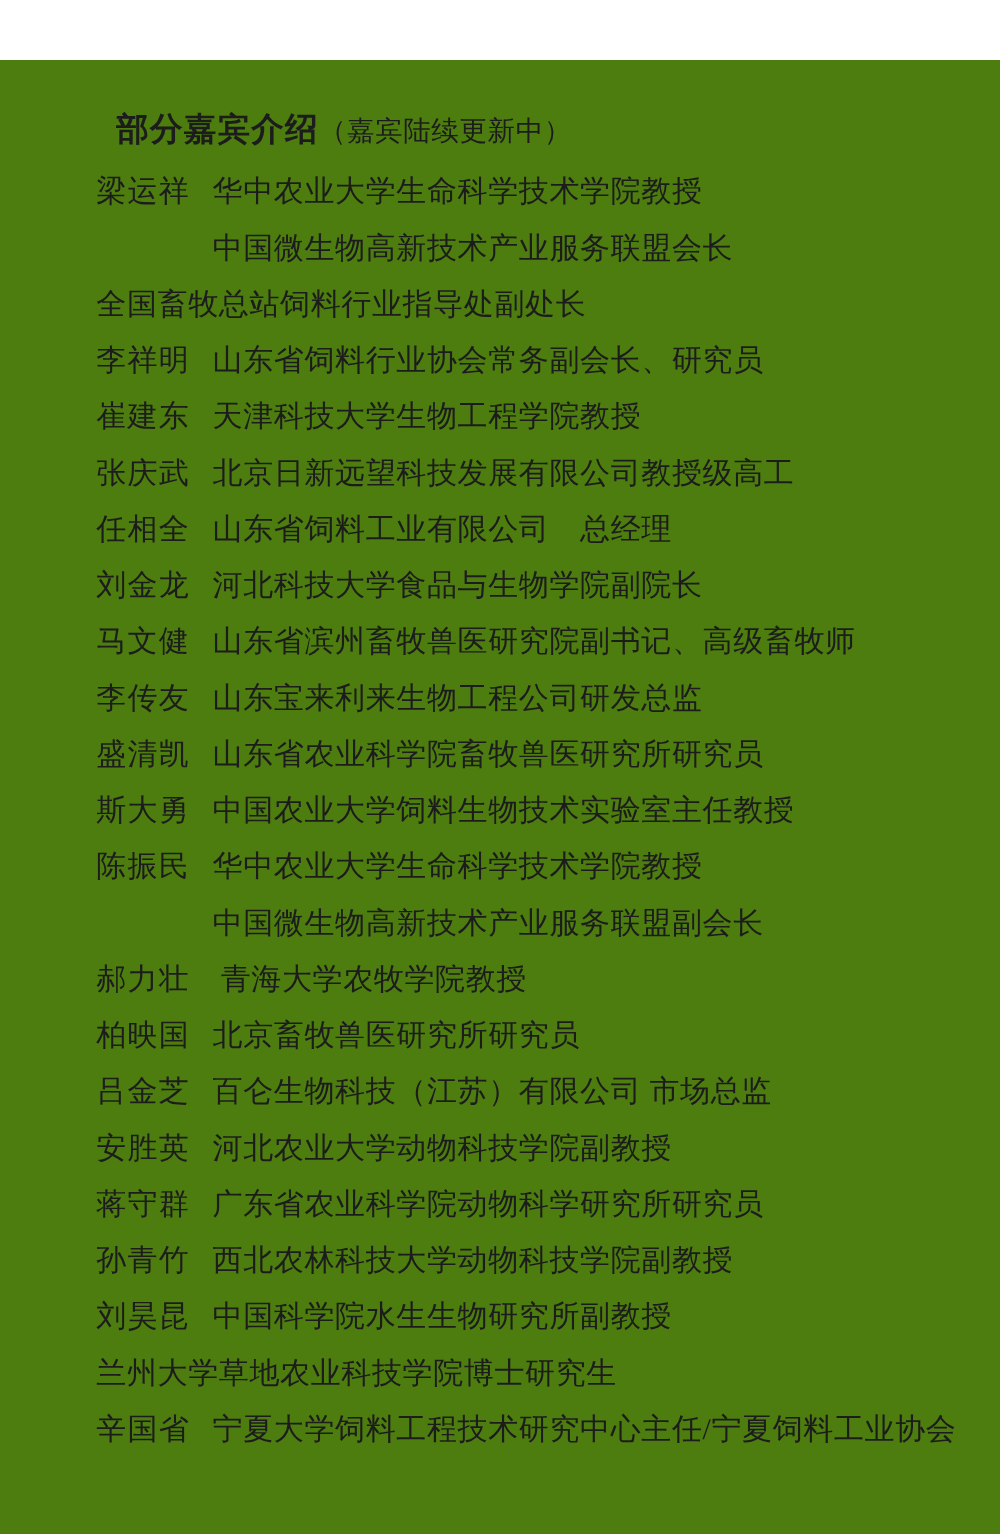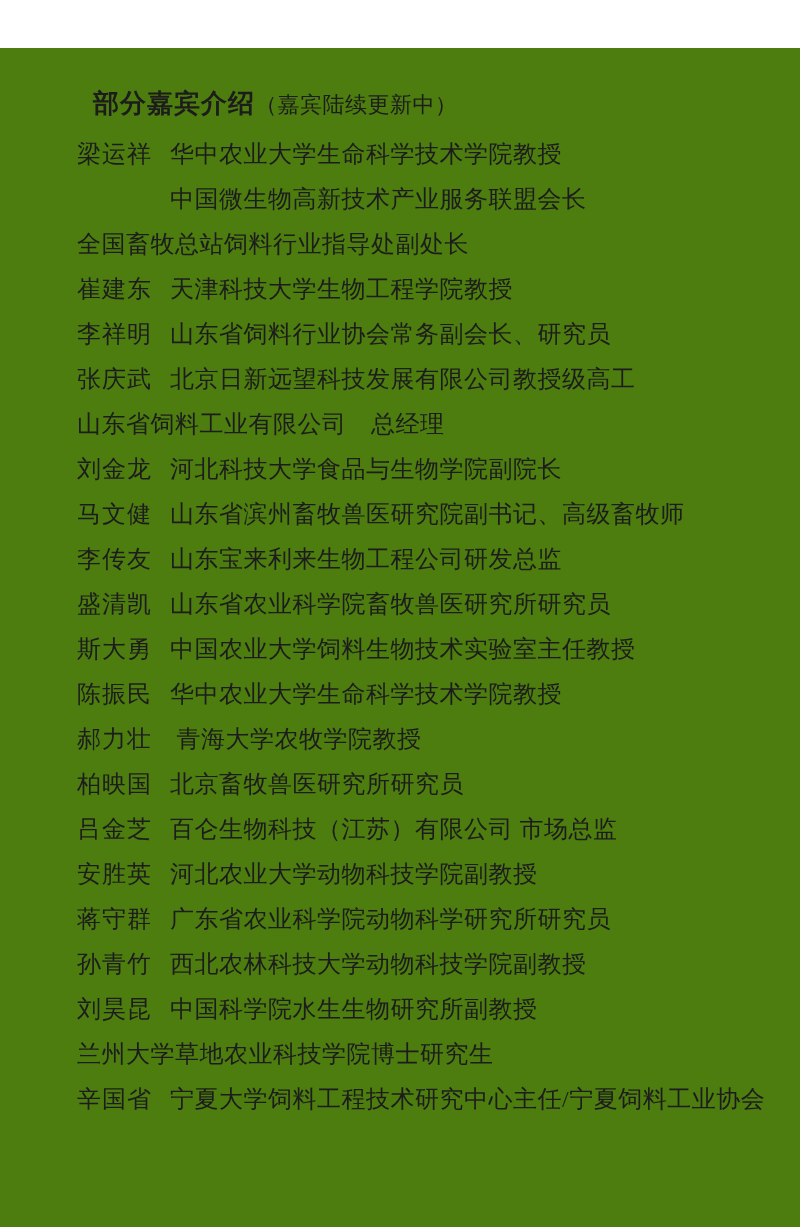--- a/index.html
+++ b/index.html
@@ -70,30 +70,31 @@
 <body>
 
 <div class="page">
   <div class="title-row">
     <span class="title-bold">部分嘉宾介绍</span><span class="title-note">（嘉宾陆续更新中）</span>
   </div>
   <div class="guest-list" id="guest-list">
       <div class="row"><span class="guest-name">梁运祥</span><span class="guest-title">华中农业大学生命科学技术学院教授</span></div>
       <div class="row"><span class="guest-name"></span><span class="guest-title">中国微生物高新技术产业服务联盟会长</span></div>
       <div class="row"><span class="guest-title">全国畜牧总站饲料行业指导处副处长</span></div>
+      <div class="row"><span class="guest-name">李祥明</span><span class="guest-title">山东省饲料行业协会常务副会长、研究员</span></div>
       <div class="row"><span class="guest-name">崔建东</span><span class="guest-title">天津科技大学生物工程学院教授</span></div>
-      <div class="row"><span class="guest-name">李祥明</span><span class="guest-title">山东省饲料行业协会常务副会长、研究员</span></div>
       <div class="row"><span class="guest-name">张庆武</span><span class="guest-title">北京日新远望科技发展有限公司教授级高工</span></div>
-      <div class="row"><span class="guest-title">山东省饲料工业有限公司　总经理</span></div>
+      <div class="row"><span class="guest-name">任相全</span><span class="guest-title">山东省饲料工业有限公司　总经理</span></div>
       <div class="row"><span class="guest-name">刘金龙</span><span class="guest-title">河北科技大学食品与生物学院副院长</span></div>
       <div class="row"><span class="guest-name">马文健</span><span class="guest-title">山东省滨州畜牧兽医研究院副书记、高级畜牧师</span></div>
       <div class="row"><span class="guest-name">李传友</span><span class="guest-title">山东宝来利来生物工程公司研发总监</span></div>
       <div class="row"><span class="guest-name">盛清凯</span><span class="guest-title">山东省农业科学院畜牧兽医研究所研究员</span></div>
       <div class="row"><span class="guest-name">斯大勇</span><span class="guest-title">中国农业大学饲料生物技术实验室主任教授</span></div>
       <div class="row"><span class="guest-name">陈振民</span><span class="guest-title">华中农业大学生命科学技术学院教授</span></div>
+      <div class="row"><span class="guest-name"></span><span class="guest-title">中国微生物高新技术产业服务联盟副会长</span></div>
       <div class="row"><span class="guest-name">郝力壮</span><span class="guest-title"> 青海大学农牧学院教授</span></div>
       <div class="row"><span class="guest-name">柏映国</span><span class="guest-title">北京畜牧兽医研究所研究员</span></div>
       <div class="row"><span class="guest-name">吕金芝</span><span class="guest-title">百仑生物科技（江苏）有限公司 市场总监</span></div>
       <div class="row"><span class="guest-name">安胜英</span><span class="guest-title">河北农业大学动物科技学院副教授</span></div>
       <div class="row"><span class="guest-name">蒋守群</span><span class="guest-title">广东省农业科学院动物科学研究所研究员</span></div>
       <div class="row"><span class="guest-name">孙青竹</span><span class="guest-title">西北农林科技大学动物科技学院副教授</span></div>
       <div class="row"><span class="guest-name">刘昊昆</span><span class="guest-title">中国科学院水生生物研究所副教授</span></div>
       <div class="row"><span class="guest-title">兰州大学草地农业科技学院博士研究生</span></div>
       <div class="row"><span class="guest-name">辛国省</span><span class="guest-title">宁夏大学饲料工程技术研究中心主任/宁夏饲料工业协会</span></div>
     </div>

